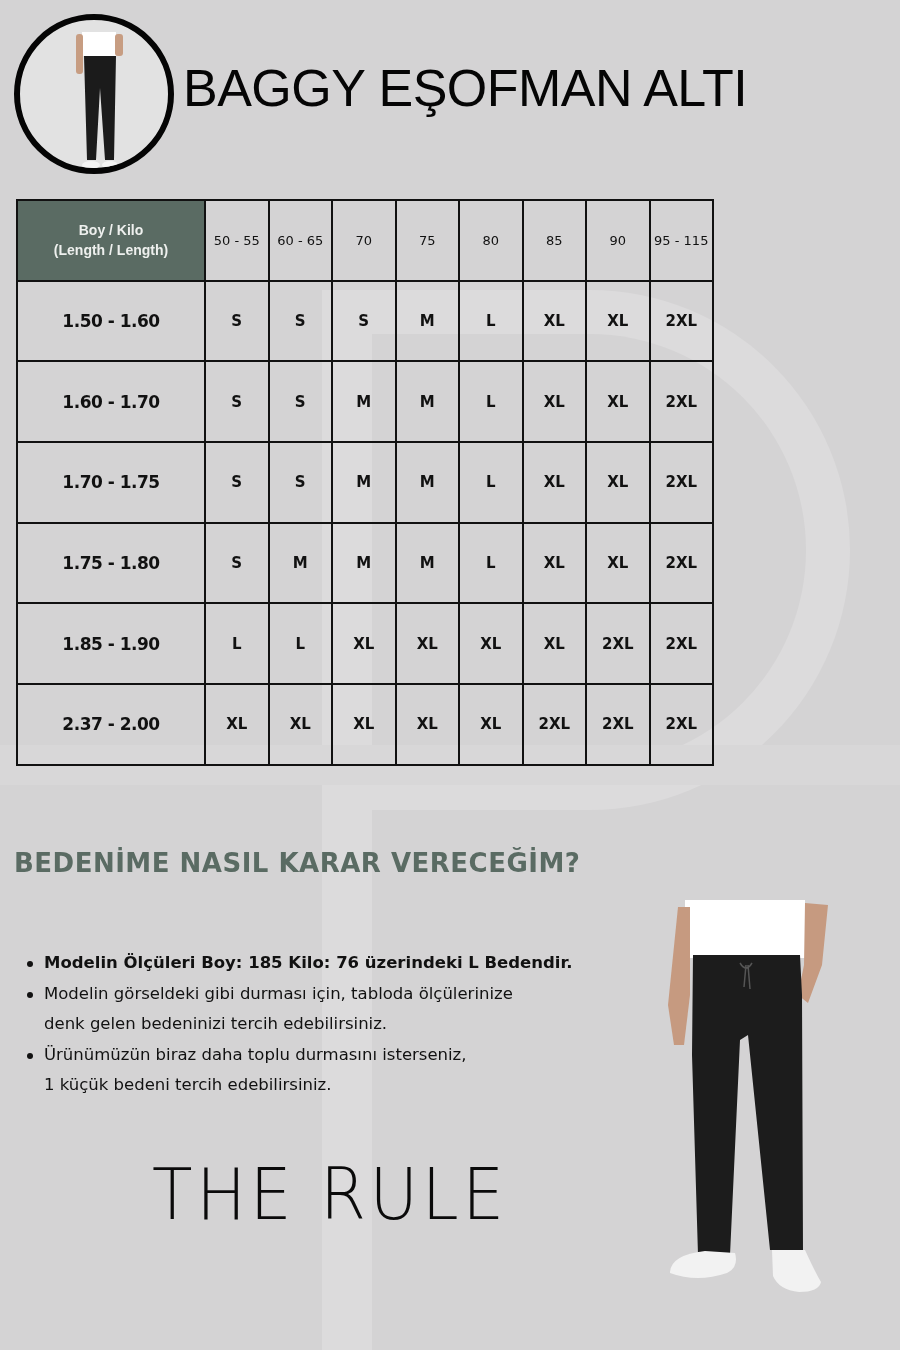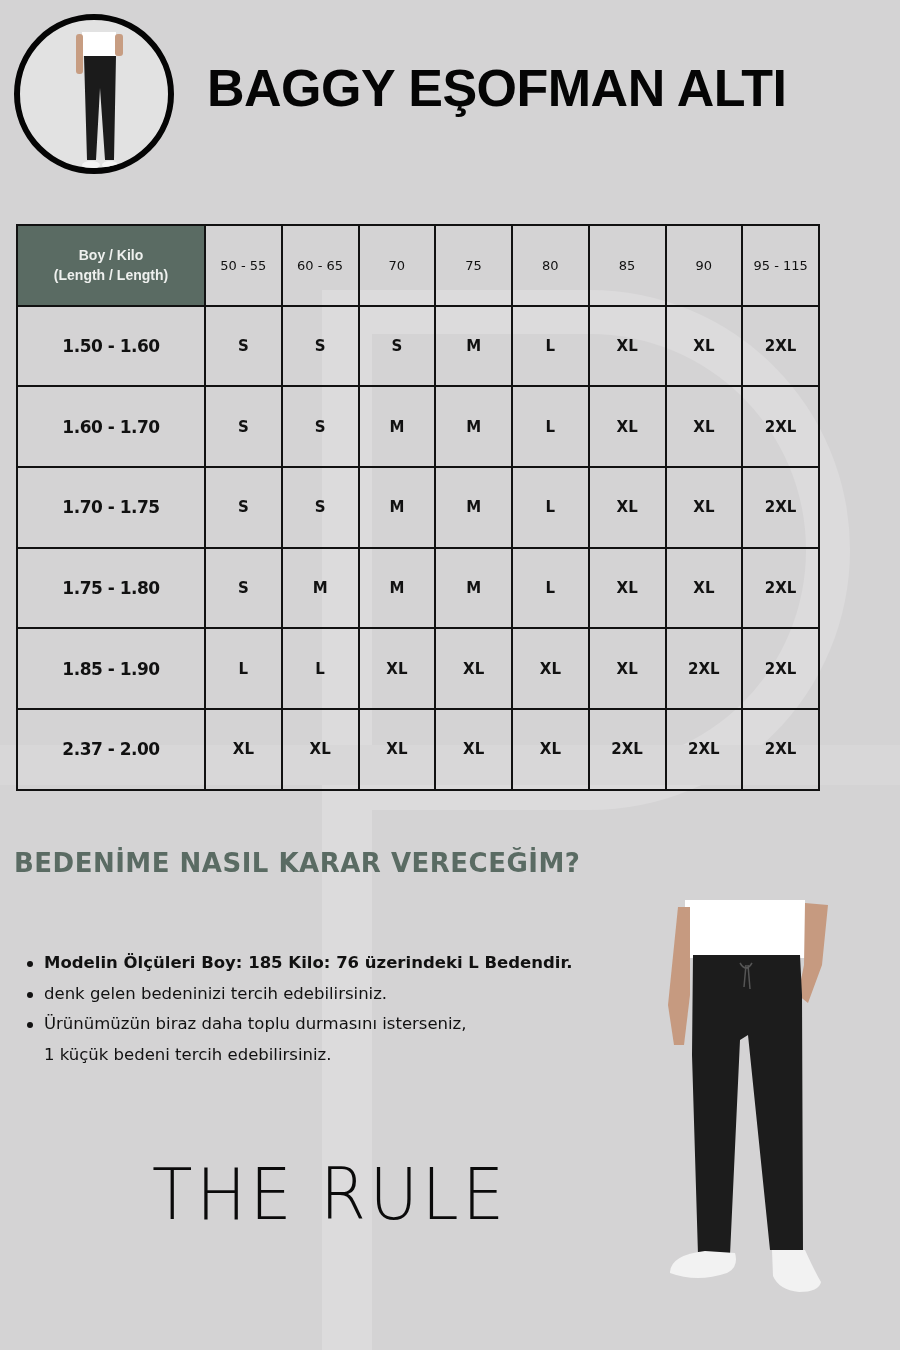--- a/index.html
+++ b/index.html
@@ -23,27 +23,27 @@
 
   
   .avatar-ring {
     position: absolute; left: 14px; top: 14px; width: 160px; height: 160px;
     border: 6px solid #050505; border-radius: 50%; background: #e2e2e2;
     overflow: hidden;
   }
   .mini-model { position: absolute; left: 52px; top: 12px; width: 56px; height: 140px; }
   .title {
     position: absolute; left: 183px; top: 58px;
-    font-family: "Liberation Sans", sans-serif; font-weight: 700;
-    font-size: 52px; letter-spacing: -0.5px; color: #050505; white-space: nowrap; margin-left: 24px;
+    font-family: "Liberation Sans", sans-serif; font-weight: 400;
+    font-size: 52px; letter-spacing: -0.5px; color: #050505; white-space: nowrap;
   }
 
   
   table.size-chart {
-    position: absolute; left: 16px; top: 224px; width: 804px;
+    position: absolute; left: 16px; top: 199px; width: 698px;
     border-collapse: collapse; table-layout: fixed;
   }
   table.size-chart td, table.size-chart th {
     border: 2.5px solid #111; text-align: center; vertical-align: middle;
     height: 80.7px;
   }
   th.corner {
     background: #5a6b63; color: #eef0ee;
     font-family: "Liberation Sans", sans-serif; font-weight: 700; font-size: 14px; line-height: 20px;
   }
@@ -194,20 +194,21 @@
     </tr>
   </tbody>
 </table>
 
 <div class="howto-title">BEDENİME NASIL KARAR VERECEĞİM?</div>
 <ul class="tips">
   <li class="bold">
     <span>Modelin Ölçüleri Boy: 185 Kilo: 76 üzerindeki L Bedendir.</span>
   </li>
   <li>
+    <div>Modelin görseldeki gibi durması için, tabloda ölçülerinize</div>
     <div>denk gelen bedeninizi tercih edebilirsiniz.</div>
   </li>
   <li>
     <div>Ürünümüzün biraz daha toplu durmasını isterseniz,</div>
     <div>1 küçük bedeni tercih edebilirsiniz.</div>
   </li>
 </ul>
 
 <div class="brand">
   <span>THE</span>

